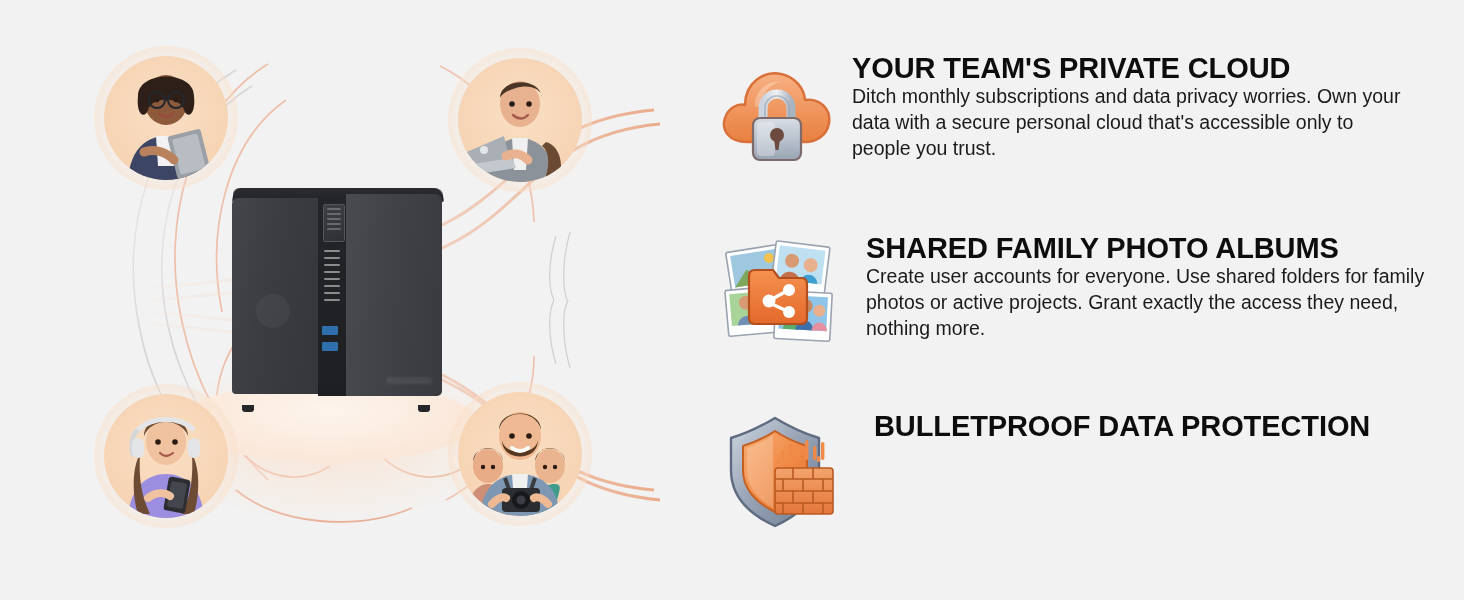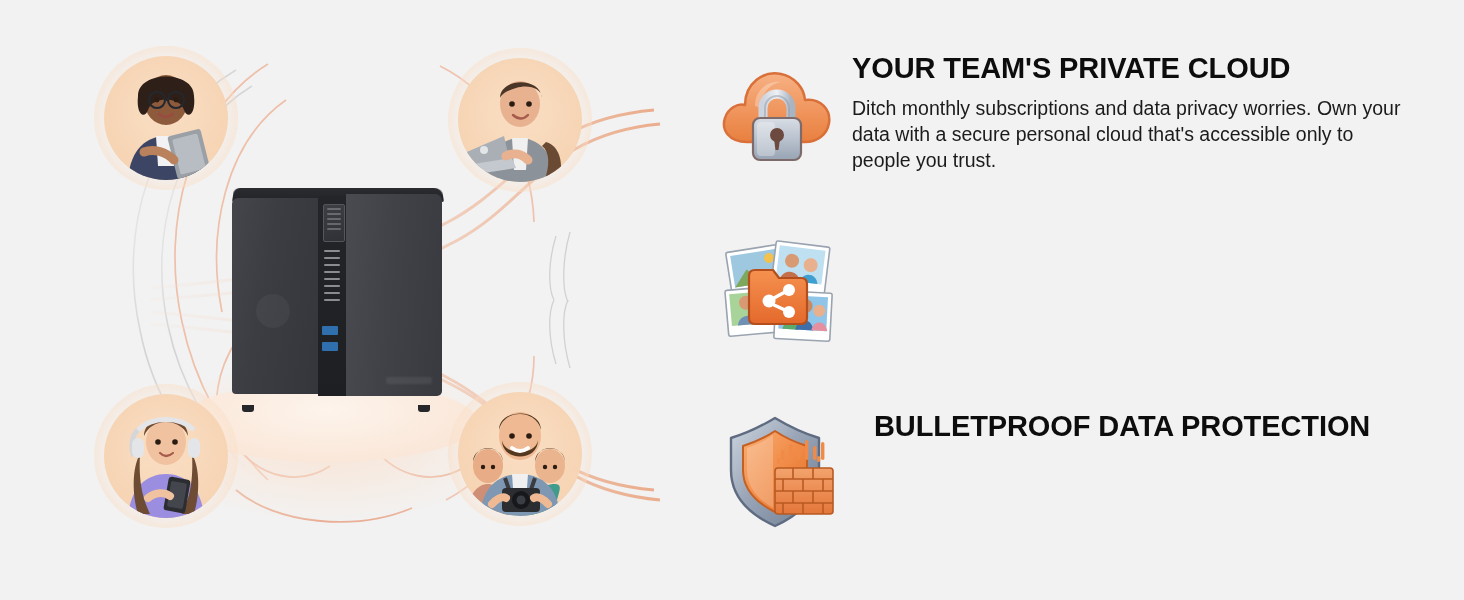--- a/index.html
+++ b/index.html
@@ -108,21 +108,21 @@
   .f3 { top:410px;gap:30px; }
 
   .feature-icon { width:134px; min-width:134px; display:flex; justify-content:center; padding-top:4px; }
   .feature-text { padding-top:2px; }
 
   .feature-title {
     font-size:29px; font-weight:bold; color:#0d0d0d;
     letter-spacing:-0.1px; line-height:1.0; white-space:nowrap;
   }
   .feature-body {
-    margin-top:12px; font-size:19.5px; line-height:26px; color:#1b1b1b;
+    margin-top:0; font-size:19.5px; line-height:26px; color:#1b1b1b;
     max-width:560px;
   }
 </style>
 </head>
 <body>
 
 <div class="stage">
 
   <div class="illustration">
 
@@ -417,20 +417,22 @@
             <circle cx="72" cy="76" r="6"></circle>
             <circle cx="52" cy="65" r="6.5"></circle>
           </g>
           <g stroke="#ffffff" stroke-width="3.4" stroke-linecap="round">
             <path d="M57 62 L68 56"></path>
             <path d="M57 69 L68 74"></path>
           </g>
         </svg>
       </div>
       <div class="feature-text">
+        <div class="feature-title">SHARED FAMILY PHOTO ALBUMS</div>
+        <div class="feature-body">Create user accounts for everyone. Use shared folders for family photos or active projects. Grant exactly the access they need, nothing more.</div>
       </div>
     </div>
 
     <div class="feature f3">
       <div class="feature-icon">
         <svg width="120" height="116" viewBox="0 0 120 116">
           <defs>
             <linearGradient id="shb" x1="0" y1="0" x2="1" y2="1">
               <stop offset="0%" stop-color="#cfd6e0"></stop>
               <stop offset="45%" stop-color="#9aa6b8"></stop>

